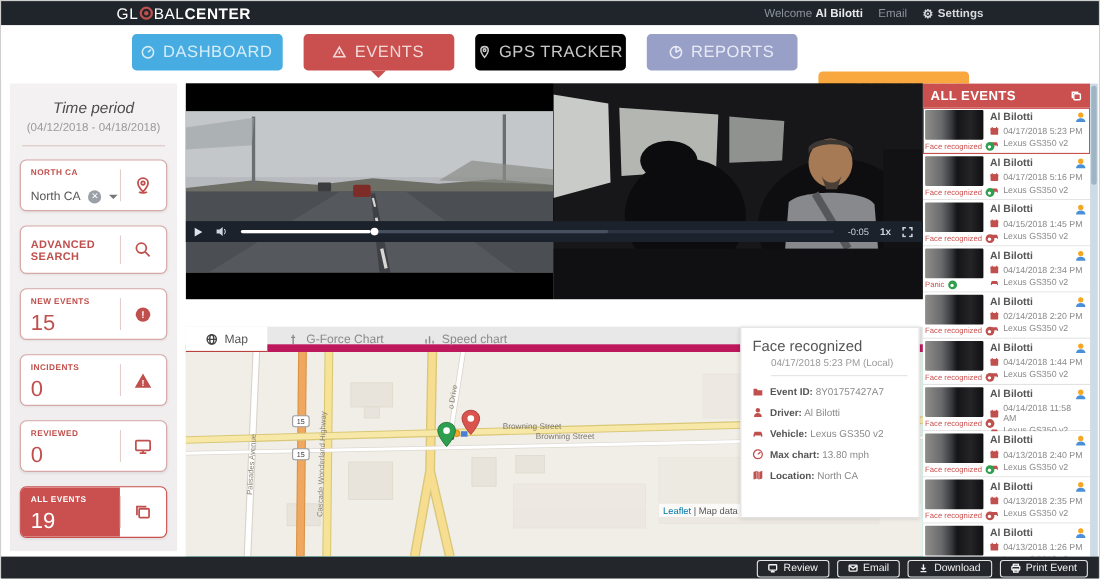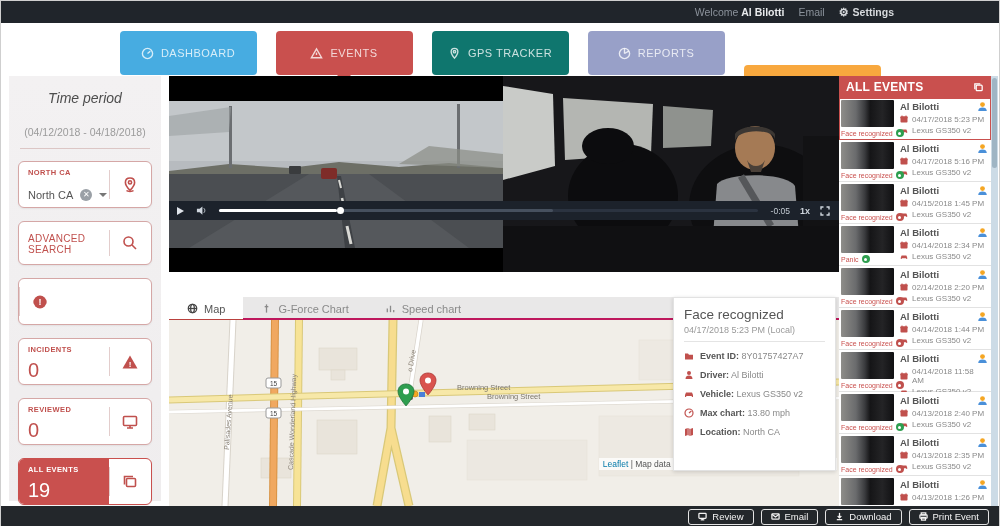--- a/index.html
+++ b/index.html
@@ -20,52 +20,52 @@
   .topbar-right { position:absolute; right:105px; top:0; height:22px; display:flex;
     align-items:center; gap:14px; font-size:10.5px; color:#8b929b; }
   .topbar-right b { color:#e8eaec; font-weight:700; }
   .top-link { cursor:pointer; }
   .settings { display:flex; align-items:center; gap:4px; color:#d7dadd; font-weight:700; }
   .gear { font-size:11px; color:#d7dadd; }
 
   
   .navrow { position:absolute; left:0; top:22px; width:100%; height:50px; background:#fff;
     display:flex; justify-content:center; align-items:flex-start; padding-top:8px; gap:19px; }
-  .navbtn { width:137px; height:44px; border-radius:4px; display:flex; align-items:center;
-    justify-content:center; gap:7px; color:rgba(255,255,255,.78); font-size:11px;
+  .navbtn { width:137px; height:33px; border-radius:4px; display:flex; align-items:center;
+    justify-content:center; gap:7px; color:rgba(255,255,255,.78); font-size:15px;
     letter-spacing:.5px; cursor:pointer; position:relative; border:none; }
   .navbtn svg { width:13px; height:13px; fill:none; stroke:rgba(255,255,255,.78); stroke-width:1.5; }
   .nb-dashboard { background:#47ace1; } .nb-events { background:#c9504e; }
-  .nb-gps { background:#0f766e;align-items:center; } .nb-reports { background:#98a0c8; } .nb-configure { background:#f8a83e;margin-top:34px; }
+  .nb-gps { background:#000000;align-items:center; } .nb-reports { background:#98a0c8; } .nb-configure { background:#f8a83e;margin-top:34px; }
   .nb-events::after { content:""; position:absolute; left:50%; bottom:-7px; margin-left:-7px;
     border:7px solid transparent; border-top-color:#c9504e; border-bottom:none; }
 
   
   .sidebar { position:absolute; left:8px; top:75px; width:152px; height:425px;
     background:linear-gradient(180deg,#f3f1f2,#efedee); padding:14px 9px 0 9px; }
   .tp-label { text-align:center; font-size:14px; color:#4d4d4d;font-style:italic; }
-  .tp-range { text-align:center; font-size:10.5px; color:#9b9b9b; margin-top:20px; }
+  .tp-range { text-align:center; font-size:10.5px; color:#9b9b9b; margin-top:4px; }
   .tp-div { border-top:1px solid #dcc6c5; margin:10px 2px 12px 2px; }
   .card { background:#fff; border:1px solid #d5a7a6; border-radius:6px; height:47px;
     margin-bottom:13px; display:flex; overflow:hidden; cursor:pointer;
     box-shadow:0 1px 2px rgba(0,0,0,.06); }
   .c-left { flex:1; padding:6px 0 4px 9px; display:flex; flex-direction:column; justify-content:space-between; }
   .c-label { font-size:7.5px; letter-spacing:.4px; color:#c0504d; font-weight:700; }
   .c-num { font-size:20px; color:#c0504d; line-height:20px; }
   .c-right { width:42px; display:flex; align-items:center; justify-content:center; position:relative; }
   .c-right::before { content:""; position:absolute; left:0; top:8px; bottom:8px; border-left:1px solid #e3cdcc; }
   .c-right svg { width:18px; height:18px; stroke:#c0504d; fill:none; stroke-width:1.6; }
   .card.active { border-color:#c9504e; }
   .card.active .c-left { background:#c9504e; }
   .card.active .c-label, .card.active .c-num { color:#fff; }
   .sel-row { display:flex; align-items:center; gap:7px; font-size:11px; color:#555; padding-bottom:2px; }
   .sel-clear { width:12px; height:12px; border-radius:50%; background:#9aa0a6; color:#fff;
     font-size:8px; line-height:12px; text-align:center; cursor:pointer; }
   .sel-caret { width:0; height:0; border:4px solid transparent; border-top-color:#777; margin-top:4px; cursor:pointer; }
-  .adv-label { font-size:10px; color:#c0504d; font-weight:400; letter-spacing:.3px;
+  .adv-label { font-size:10px; color:#c0504d; font-weight:700; letter-spacing:.3px;
     display:flex; align-items:center; height:100%; }
 
   
   .center { position:absolute; left:168px; top:75px; width:670px; height:430px; }
   .video { position:relative; width:670px; height:144px; background:#000; display:flex; }
   .cam { position:relative; overflow:hidden; }
   .cam-road { width:334px; height:196px; background:#000; }
   .cam-cabin { width:336px; height:196px; background:#141416; }
   .controls { position:absolute; left:0; bottom:0; width:670px; height:19px; background:#1c222b;
     display:flex; align-items:center; color:#cfd6de; z-index:5; }
@@ -78,39 +78,39 @@
   .buffered { position:absolute; left:0; top:0; height:3px; width:62%; background:#46505e; border-radius:2px; }
   .played { position:absolute; left:0; top:0; height:3px; width:22%; background:#fff; border-radius:2px; }
   .knob { position:absolute; left:22%; top:-2px; width:7px; height:7px; border-radius:50%; background:#fff; }
   .timetxt { font-size:8.5px; padding:0 5px; color:#c3cad2; }
   .rate { font-size:9px; font-weight:700; padding:0 5px; cursor:pointer; }
   .fullscr { width:20px; display:flex; align-items:center; justify-content:center; cursor:pointer; margin-right:4px; }
   .fullscr svg { width:10px; height:10px; stroke:#cfd6de; fill:none; stroke-width:1.4; }
 
   
   .tabsbar { position:absolute; left:0; top:221px; width:670px; height:23px; background:#e9e8e8;
-    display:flex; border-bottom:2px solid #be185d; }
+    display:flex; border-bottom:7px solid #be185d; }
   .tab { height:23px; display:flex; align-items:center; gap:6px; padding:0 18px; font-size:11px;
     color:#8a8a8a; cursor:pointer; position:relative; }
   .tab svg { width:11px; height:11px; stroke:#8a8a8a; fill:none; stroke-width:1.4; }
   .tab.active { background:#fff; color:#555; }
   .tab.active svg { stroke:#444; }
   .tab.active::after { content:""; position:absolute; left:0; right:0; bottom:-1px; border-bottom:2px solid #b9413e; }
 
   
   .map { position:absolute; left:0; top:244px; width:670px; height:186px; background:#5eead4; overflow:hidden; }
   .attrib { position:absolute; right:2px; bottom:36px; font-size:8.5px; color:#555;
     background:rgba(255,255,255,.75); padding:1px 4px; }
   .attrib a { color:#0078a8; text-decoration:none; cursor:pointer; }
 
   
   .details { position:absolute; left:504px; top:221px; width:163px; height:174px; background:#fff;
     border:1px solid #e2e2e2; box-shadow:0 1px 4px rgba(0,0,0,.15); padding:9px 10px; z-index:6; }
   .d-title { font-size:13.5px; color:#555; }
-  .d-date { font-size:9px; color:#999; margin-top:3px; padding-bottom:6px; border-bottom:1px solid #e4e4e4; }
+  .d-date { font-size:9px; color:#999; margin-top:3px; padding-bottom:6px; border-bottom:1px solid #e4e4e4;margin-left:17px; }
   .d-row { display:flex; align-items:center; gap:6px; margin-top:9px; font-size:9px; color:#8a8a8a; }
   .d-row svg { width:10px; height:10px; stroke:#c0504d; fill:#c0504d; stroke-width:0; flex:0 0 auto; }
   .d-row b { color:#555; font-weight:700; }
 
   
   .rpanel { position:absolute; left:838px; top:75px; width:152px; height:430px; background:#fff; }
   .rhead { height:22px; background:#c9504e; color:#fff; display:flex; align-items:center;
     padding:0 7px; font-size:12px; font-weight:700; letter-spacing:.3px; justify-content:space-between; }
   .rhead svg { width:11px; height:11px; stroke:#fff; fill:none; stroke-width:1.4; cursor:pointer; }
   .elist { height:408px; overflow:hidden; }
@@ -141,20 +141,26 @@
 
   .maplabel { font-size:7px; fill:#8a8276; }
   .mapstreet { font-size:7.5px; fill:#7c776c; }
 </style>
 </head>
 <body>
 
 <div class="page">
 
   <div class="topbar">
+    <div class="logo">
+      <span class="light">GL</span>
+      <span class="logo-target"></span>
+      <span class="light">BAL</span>
+      <span class="bold">CENTER</span>
+    </div>
     <div class="topbar-right">
       <span>
         <span>Welcome</span> <b>Al Bilotti</b>
       </span>
       <span class="top-link">Email</span>
       <span class="settings">
         <span class="gear">⚙</span>
         <span>Settings</span>
       </span>
     </div>
@@ -228,20 +234,24 @@
         </div>
       <div class="c-right">
         <svg viewBox="0 0 18 18">
             <circle cx="7.5" cy="7.5" r="4.5"></circle>
             <line x1="11" y1="11" x2="15" y2="15"></line>
           </svg>
       </div>
     </div>
 
     <div class="card">
+      <div class="c-left">
+        <div class="c-label">NEW EVENTS</div>
+        <div class="c-num">15</div>
+      </div>
       <div class="c-right">
         <svg viewBox="0 0 18 18" style="fill:#c0504d;stroke:none">
             <circle cx="9" cy="9" r="6.5"></circle>
             <path d="M9 3 L10.5 5 L13 4.5 L13.5 7 L16 8 L14.5 9 L16 10 L13.5 11 L13 13.5 L10.5 13 L9 15 L7.5 13 L5 13.5 L4.5 11 L2 10 L3.5 9 L2 8 L4.5 7 L5 4.5 L7.5 5 Z"></path>
             <text x="9" y="12" text-anchor="middle" font-size="9" fill="#fff" font-weight="bold">!</text>
           </svg>
       </div>
     </div>
 
     <div class="card">

